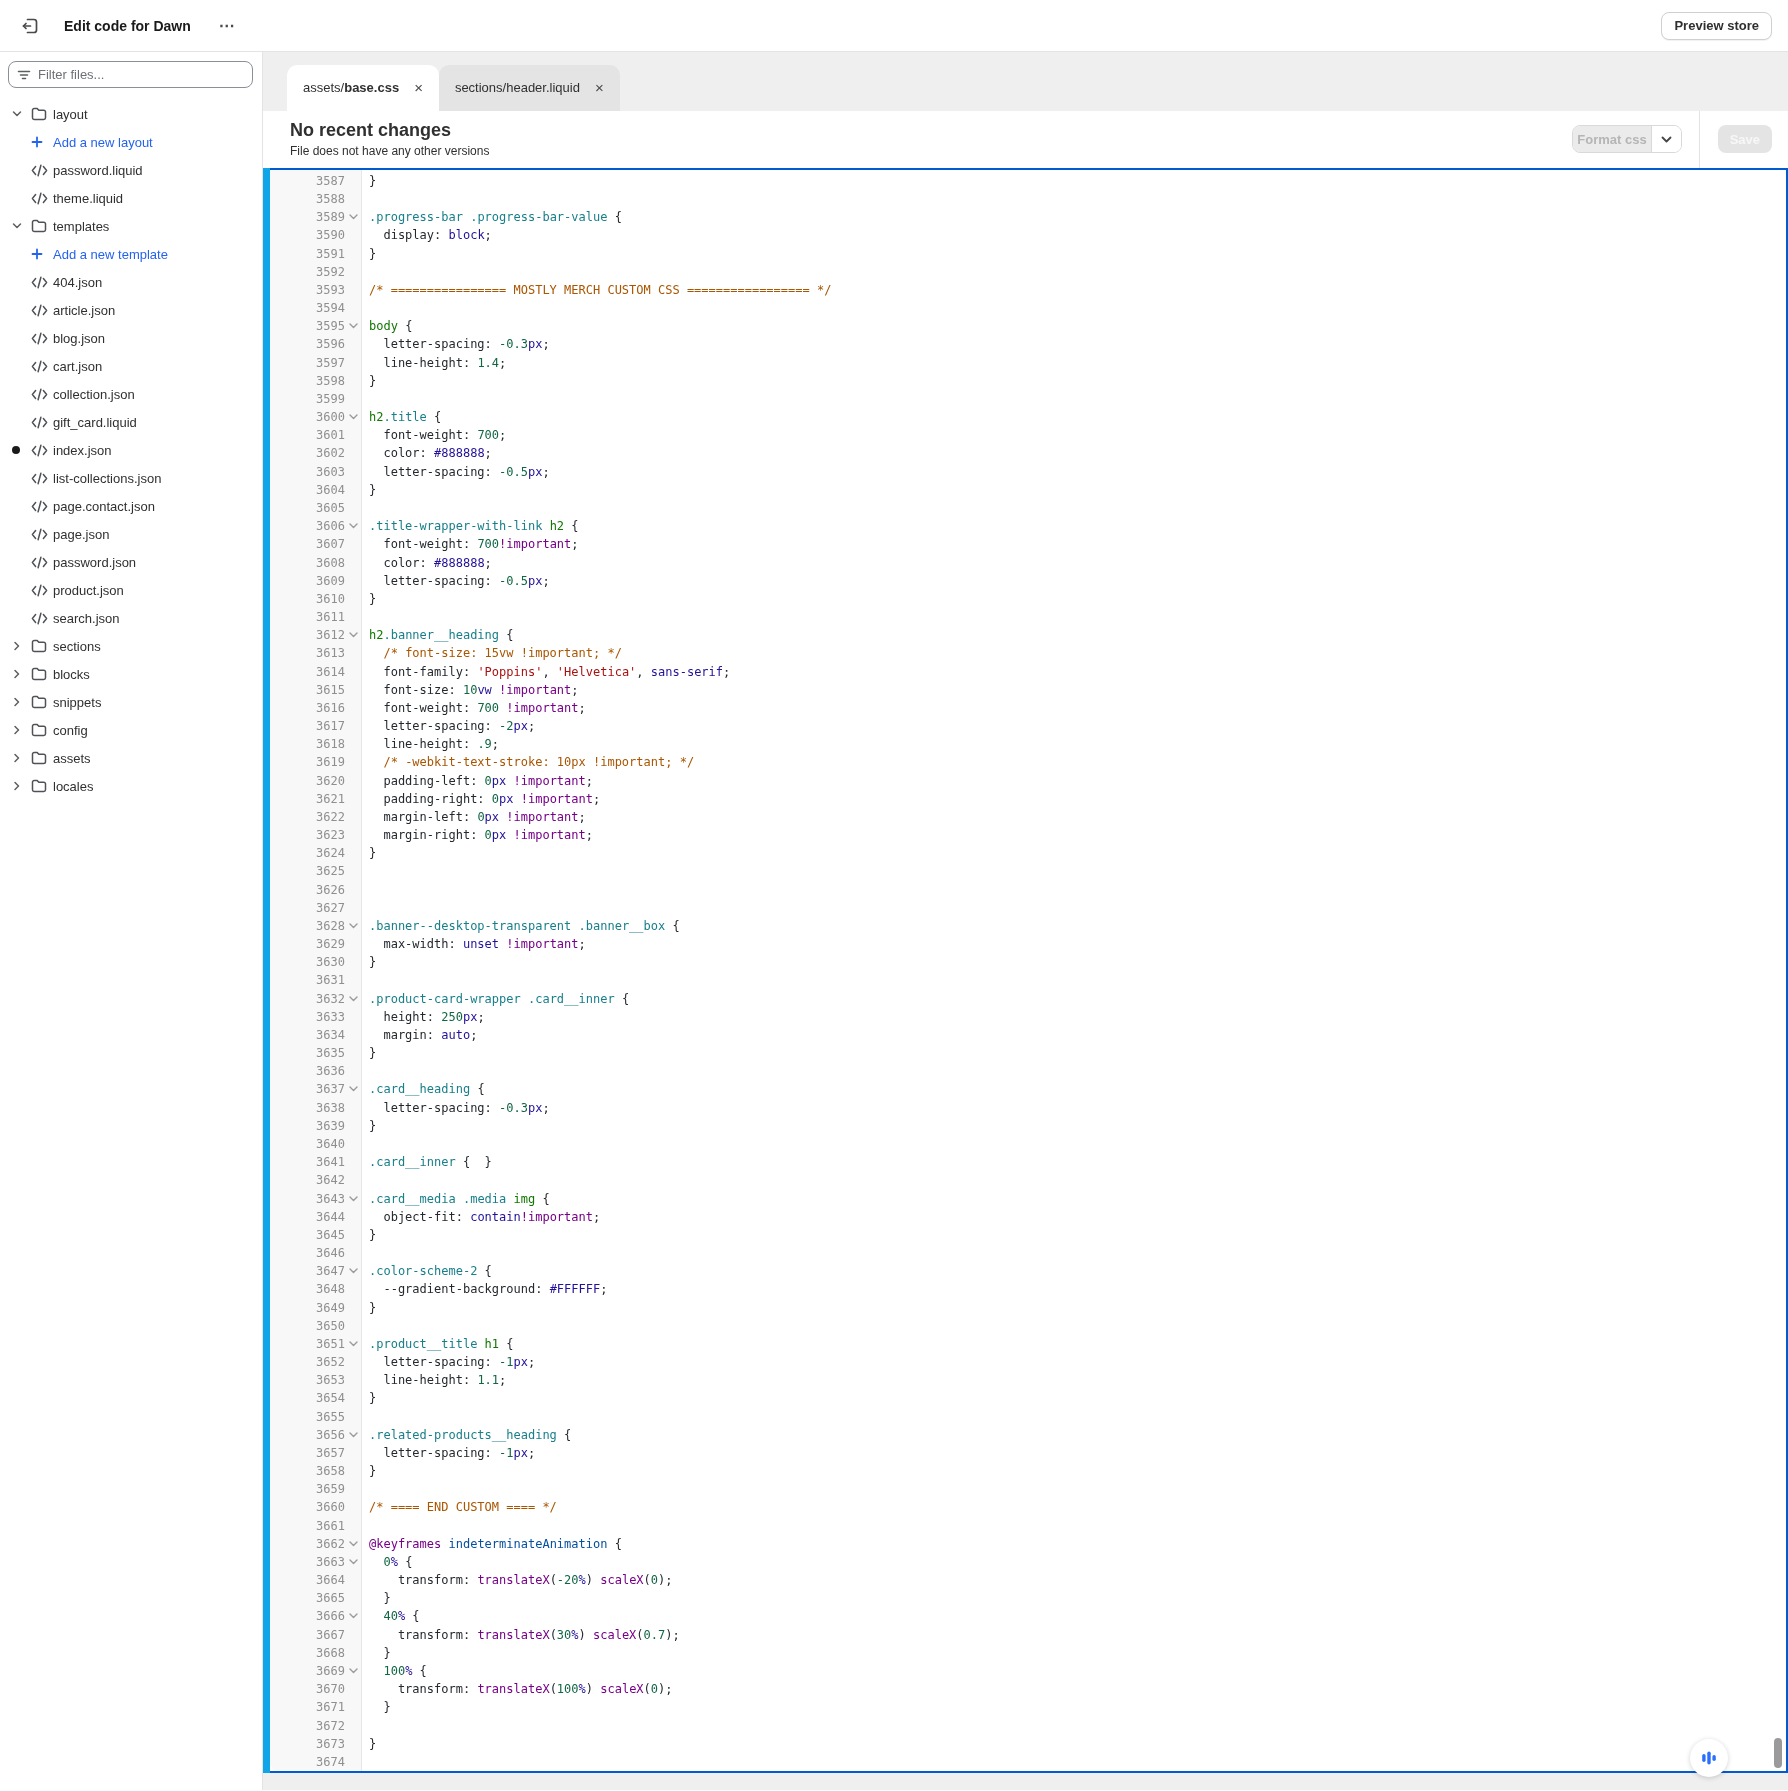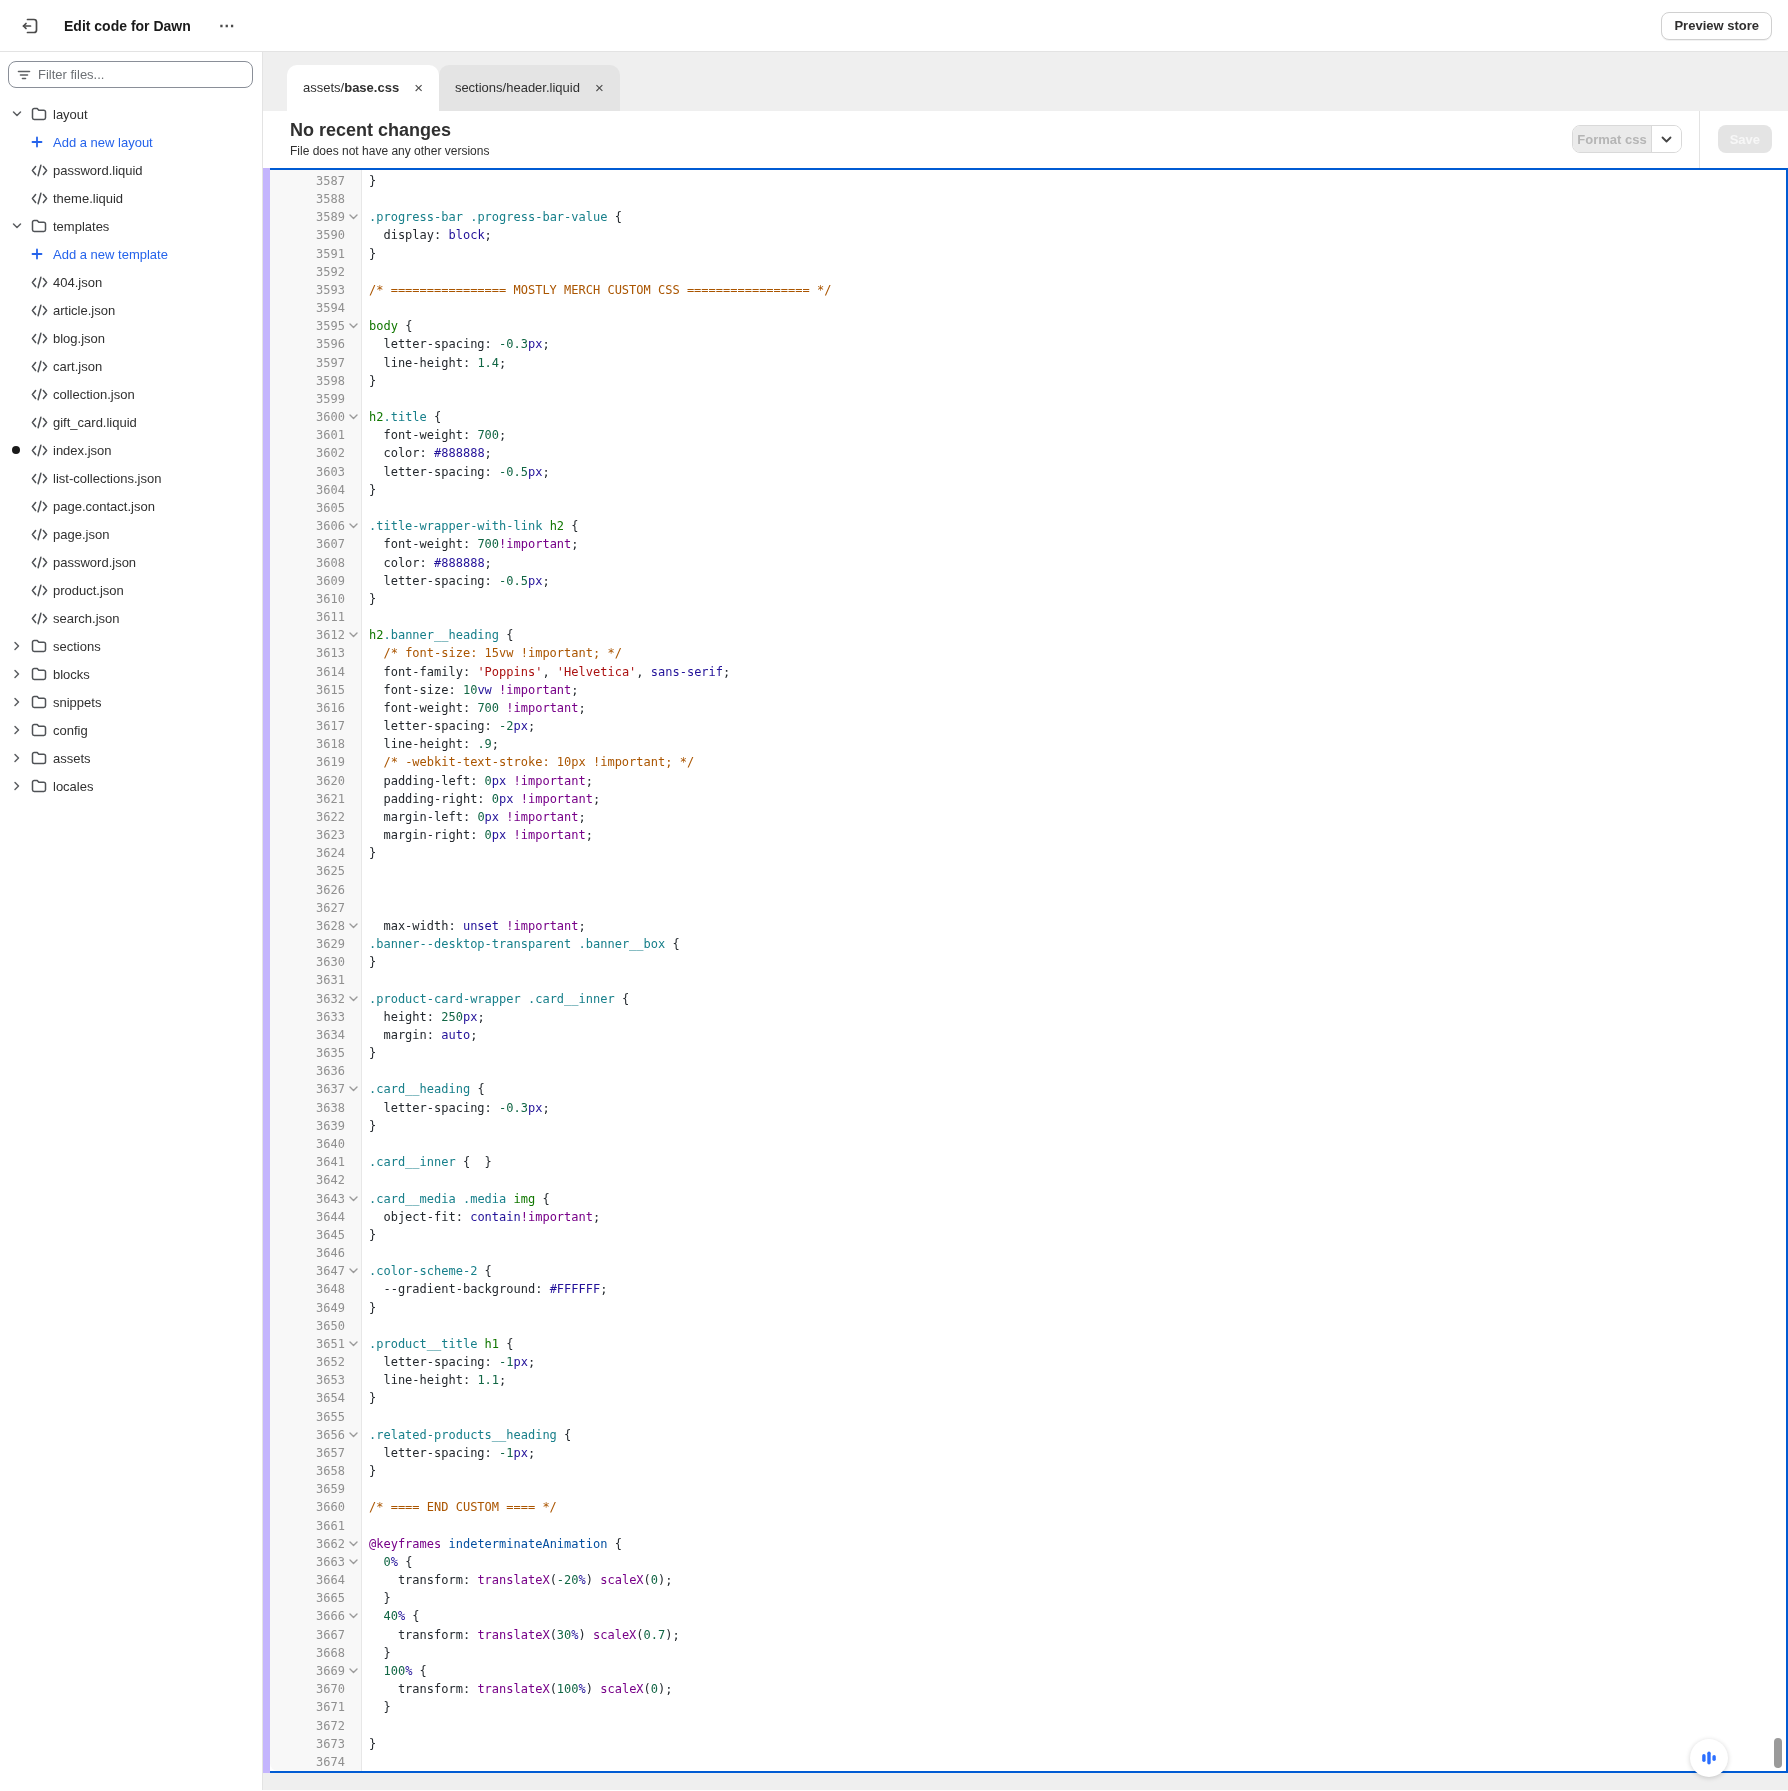--- a/index.html
+++ b/index.html
@@ -27,21 +27,21 @@
   .filter-box input::placeholder { color:#6d7175; }
 
   .tree-row { height:28px; display:flex; align-items:center; padding-left:12px; font-size:13px; cursor:pointer; }
   .slot-a { width:19px; flex:none; display:flex; align-items:center; }
   .slot-b { width:22px; flex:none; display:flex; align-items:center; }
   .tree-row .lbl { color:#303030; white-space:nowrap; }
   .tree-row.action .lbl { color:#2563eb; }
   .mod-dot { width:8px; height:8px; border-radius:50%; background:#1a1a1a; }
 
   
-  .panel { flex:1; display:flex; flex-direction:column; background:#c4b5fd; min-width:0; }
+  .panel { flex:1; display:flex; flex-direction:column; background:#0ea5e9; min-width:0; }
   .tabstrip { height:59px; background:#efefef; display:flex; align-items:flex-end; padding-left:24px; }
   .tab { height:46px; border-radius:10px 10px 0 0; display:flex; align-items:center;
     padding:0 14px 0 16px; gap:13px; font-size:13px; color:#303030; cursor:pointer; }
   .tab.active { background:#fff; }
   .tab.inactive { background:#e4e4e4; }
   .tab.active .tab-name { font-weight:700; }
   .tab .close { color:#4a4a4a; font-size:15px; line-height:1; padding:2px; cursor:pointer; }
 
   .toolbar { height:57px; background:#fff; display:flex; align-items:center; padding:0 16px 0 27px; }
   .status-title { font-size:18px; font-weight:700; color:#303030; }
@@ -607,22 +607,22 @@
             <div class="cl"><span class="tk-t">  line-height: </span><span class="tk-num">.9</span><span class="tk-t">;</span></div>
             <div class="cl"><span class="tk-t">  </span><span class="tk-com">/* -webkit-text-stroke: 10px !important; */</span></div>
             <div class="cl"><span class="tk-t">  padding-left: </span><span class="tk-num">0</span><span class="tk-unit">px</span><span class="tk-t"> </span><span class="tk-imp">!important</span><span class="tk-t">;</span></div>
             <div class="cl"><span class="tk-t">  padding-right: </span><span class="tk-num">0</span><span class="tk-unit">px</span><span class="tk-t"> </span><span class="tk-imp">!important</span><span class="tk-t">;</span></div>
             <div class="cl"><span class="tk-t">  margin-left: </span><span class="tk-num">0</span><span class="tk-unit">px</span><span class="tk-t"> </span><span class="tk-imp">!important</span><span class="tk-t">;</span></div>
             <div class="cl"><span class="tk-t">  margin-right: </span><span class="tk-num">0</span><span class="tk-unit">px</span><span class="tk-t"> </span><span class="tk-imp">!important</span><span class="tk-t">;</span></div>
             <div class="cl"><span class="tk-t">}</span></div>
             <div class="cl">&nbsp;</div>
             <div class="cl">&nbsp;</div>
             <div class="cl">&nbsp;</div>
+            <div class="cl"><span class="tk-sel">.banner--desktop-transparent</span><span class="tk-t"> </span><span class="tk-sel">.banner__box</span><span class="tk-t"> {</span></div>
             <div class="cl"><span class="tk-t">  max-width: </span><span class="tk-atom">unset</span><span class="tk-t"> </span><span class="tk-imp">!important</span><span class="tk-t">;</span></div>
-            <div class="cl"><span class="tk-sel">.banner--desktop-transparent</span><span class="tk-t"> </span><span class="tk-sel">.banner__box</span><span class="tk-t"> {</span></div>
             <div class="cl"><span class="tk-t">}</span></div>
             <div class="cl">&nbsp;</div>
             <div class="cl"><span class="tk-sel">.product-card-wrapper</span><span class="tk-t"> </span><span class="tk-sel">.card__inner</span><span class="tk-t"> {</span></div>
             <div class="cl"><span class="tk-t">  height: </span><span class="tk-num">250</span><span class="tk-unit">px</span><span class="tk-t">;</span></div>
             <div class="cl"><span class="tk-t">  margin: </span><span class="tk-atom">auto</span><span class="tk-t">;</span></div>
             <div class="cl"><span class="tk-t">}</span></div>
             <div class="cl">&nbsp;</div>
             <div class="cl"><span class="tk-sel">.card__heading</span><span class="tk-t"> {</span></div>
             <div class="cl"><span class="tk-t">  letter-spacing: </span><span class="tk-num">-0.3</span><span class="tk-unit">px</span><span class="tk-t">;</span></div>
             <div class="cl"><span class="tk-t">}</span></div>

